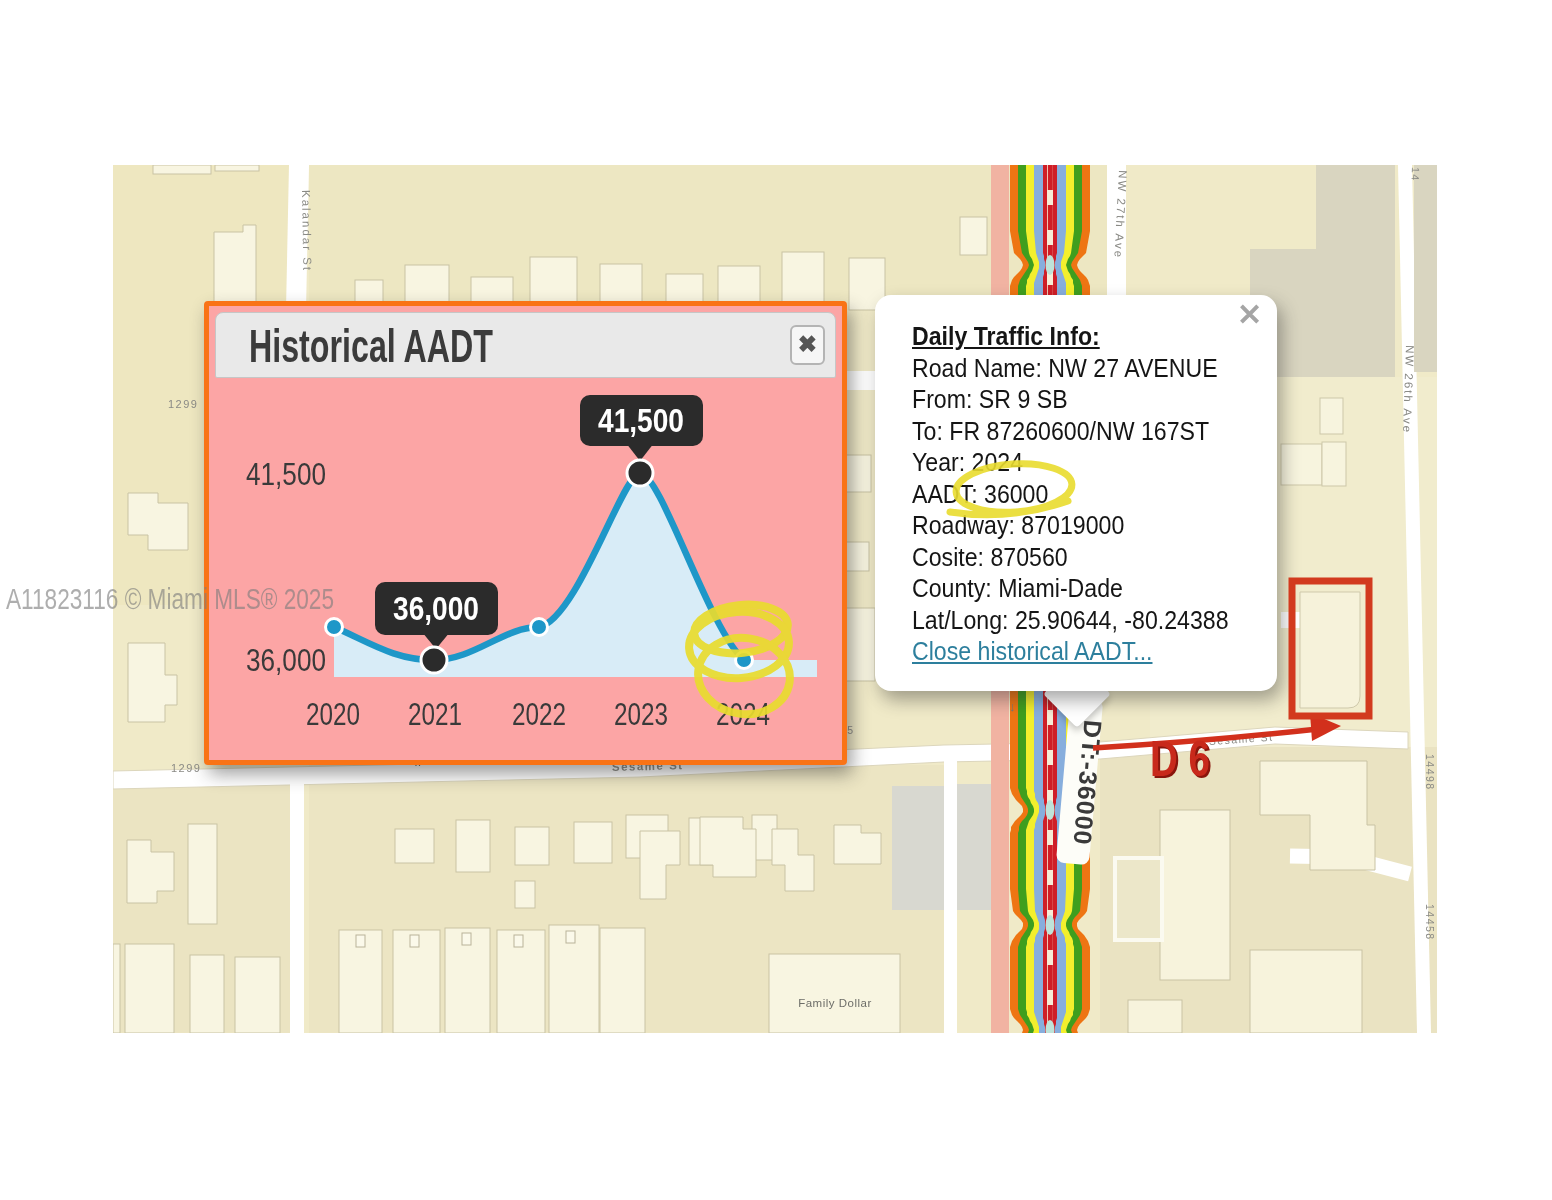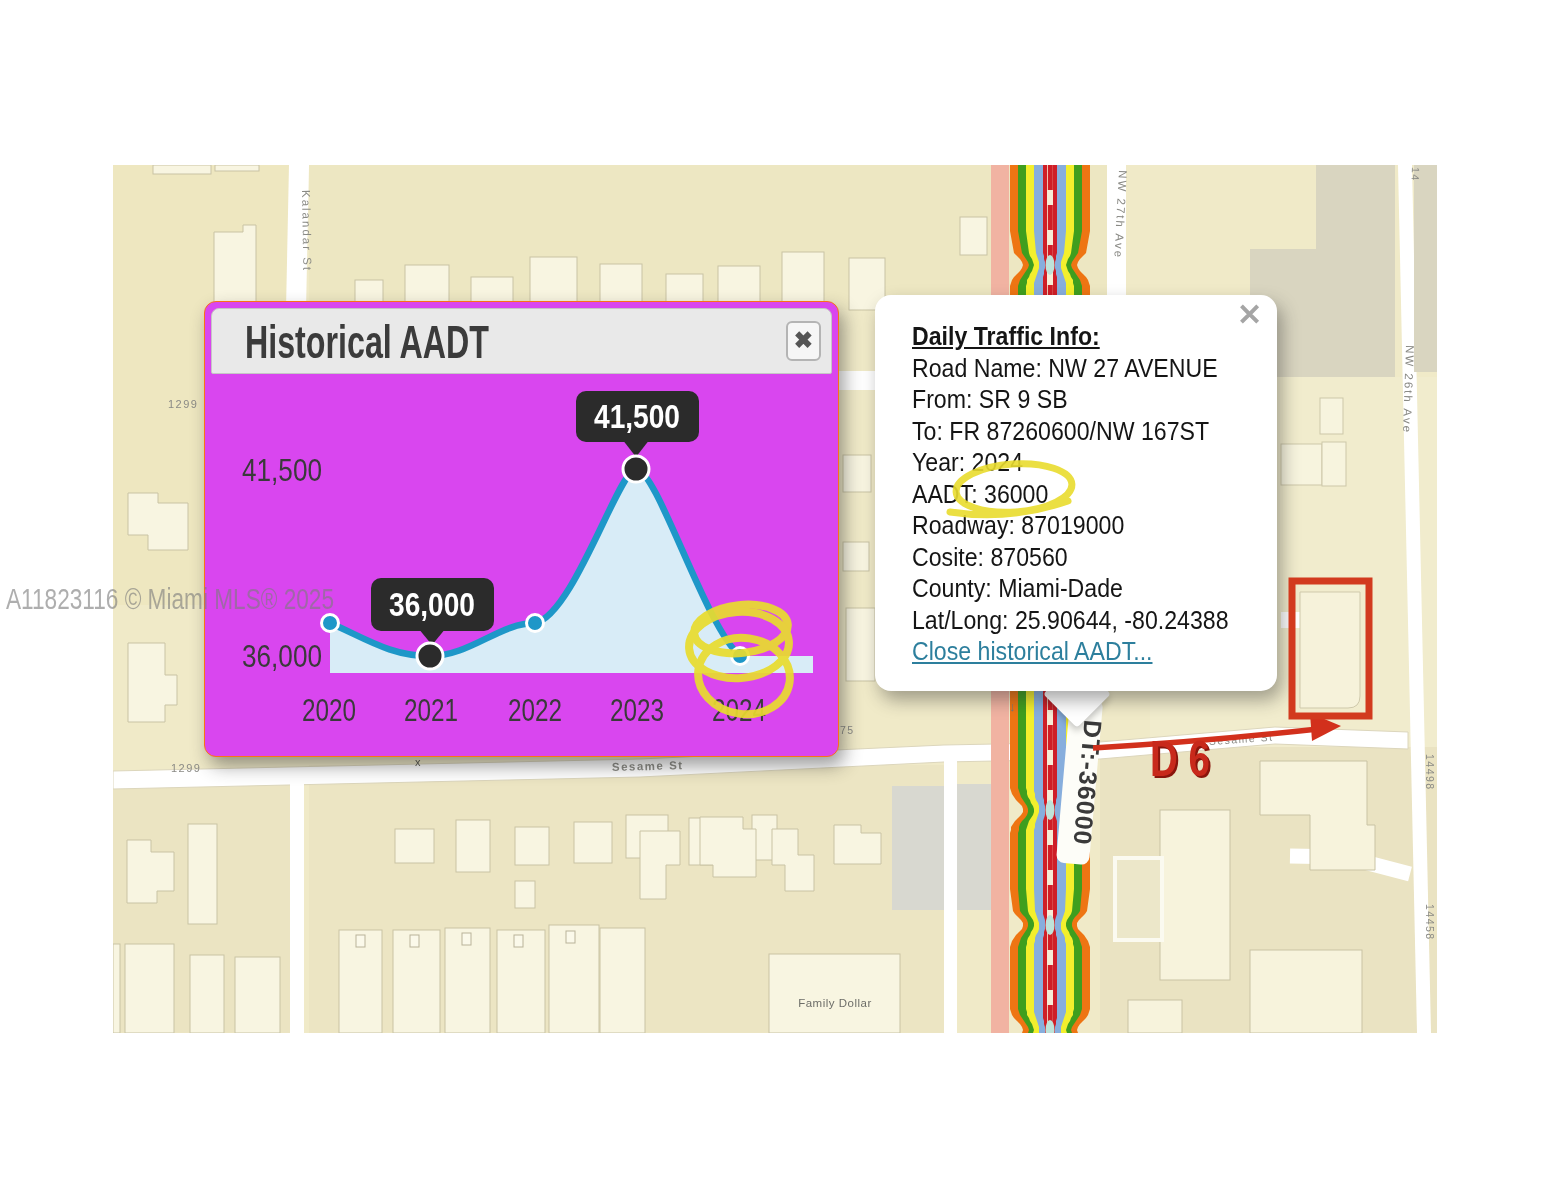--- a/index.html
+++ b/index.html
@@ -202,21 +202,21 @@
 
     <text x="302" y="601" font-size="11" fill="#55554f">x</text>
 
     <text x="722" y="842" text-anchor="middle" font-size="11.5" letter-spacing="0.5" fill="#6d6d68">Family Dollar</text>
   </g>
 </svg>
 </div>
 
 <div class="abs" style="left:1053px;top:670px;width:48px;height:48px;background:#fff;transform:rotate(45deg);box-shadow:3px 3px 7px rgba(0,0,0,.22);border-radius:4px;"></div>
 
-<div class="abs" style="left:204px;top:301px;width:633px;height:454px;background:#d946ef;border:1px solid #f97316;border-radius:12px;box-shadow:5px 9px 18px rgba(40,40,40,.45);">
+<div class="abs" style="left:204px;top:301px;width:633px;height:454px;background:#fca5a5;border:5px solid #f97316;border-radius:4px;box-shadow:5px 9px 18px rgba(40,40,40,.45);">
 
   <div class="abs" style="left:6px;top:6px;width:619px;height:64px;background:#e9e9e9;border:1px solid #c6c6c6;border-radius:8px 8px 2px 2px;"></div>
 
   <div class="abs" style="left:40px;top:13px;font-size:46px;font-weight:bold;color:#3b3b3b;transform:scaleX(.70);transform-origin:0 0;white-space:nowrap;">Historical AADT</div>
 
   <div class="abs" style="left:581px;top:19px;width:31px;height:36px;background:#f6f6f6;border:2px solid #b4b4b4;border-radius:6px;text-align:center;line-height:34px;font-size:23px;font-weight:bold;color:#555;">✖</div>
 
   <svg class="abs" style="left:0;top:74px;" width="633" height="379" viewBox="0 0 633 379">
 
     <path d="M125,247 C160,262 185,280 225,280 C265,280 295,247 330,247 C368,240 414,93 431,93 C452,93 500,250 535,280 L608,280 L608,297 L125,297 Z" fill="#d8ecf7"></path>

